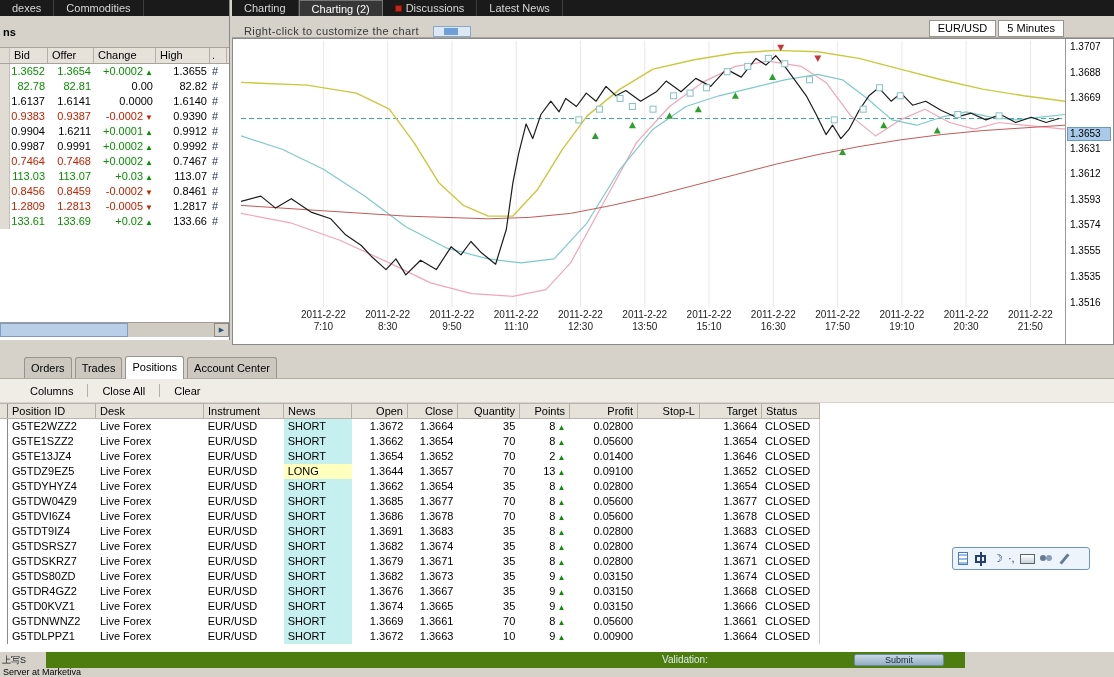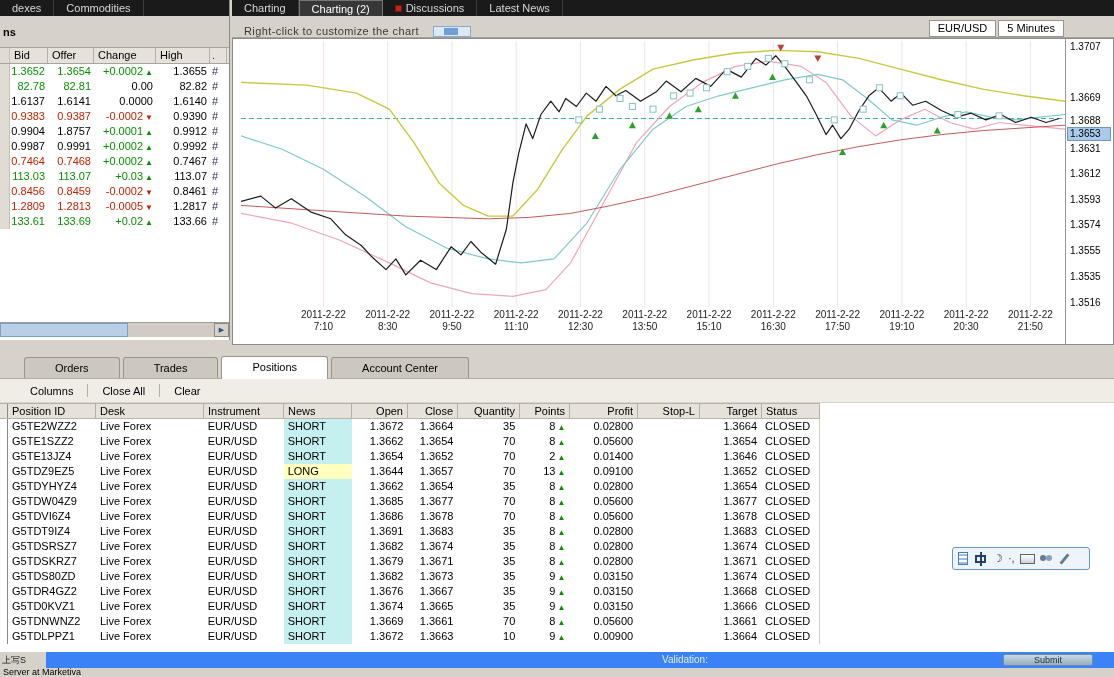--- a/index.html
+++ b/index.html
@@ -43,21 +43,21 @@
 #plot{position:absolute;left:8px;top:2px}
 #y-axis{position:absolute;right:0;top:0;width:48px;height:100%;border-left:1px solid #999;background:#fff}
 .ytick{position:absolute;left:4px;transform:translateY(-50%);font-size:10px}
 #price-tag{position:absolute;left:1px;right:2px;transform:translateY(-50%);background:#a9cbe9;border:1px solid #6f98c0;font-size:10px;padding:0 2px;line-height:12px}
 #x-labels{position:absolute;left:8px;top:270px;width:824px;height:30px}
 .xlab{position:absolute;transform:translateX(-50%);text-align:center;font-size:10px;line-height:12px;color:#222;white-space:nowrap}
 
 
 #bottom-panel{left:0;top:355px;width:1114px;height:297px;background:#fff}
 #b-tabs{height:24px;background:#d6d2ca;display:flex;align-items:flex-end;padding-left:24px;gap:3px;border-bottom:1px solid #b0aca4}
-.btab{height:21px;line-height:20px;padding:0 30px;background:#ccc8c0;border:1px solid #98948c;border-bottom:none;border-radius:3px 3px 0 0}
+.btab{height:21px;line-height:20px;padding:0 6px;background:#ccc8c0;border:1px solid #98948c;border-bottom:none;border-radius:3px 3px 0 0}
 .btab.active{background:#fff;height:23px;margin-bottom:-1px;position:relative;z-index:2}
 #b-toolbar{height:24px;display:flex;align-items:center;background:#f0ede7;border-bottom:1px solid #d8d4cc;padding-left:18px;gap:2px}
 .tbtn{padding:0 12px;line-height:16px}
 .tsep{width:1px;height:13px;background:#b4b0a8}
 #p-head{display:flex;height:16px;line-height:15px;background:#e6e2da;border-top:1px solid #b8b4ac;border-bottom:1px solid #b8b4ac;width:820px}
 .ph{border-right:1px solid #b4b0a8;padding:0 4px;overflow:hidden;white-space:nowrap}
 .p-row{display:flex;height:15px;line-height:15px;width:820px;border-right:1px solid #d0ccc4}
 .pc{padding:0 4px;overflow:hidden;white-space:nowrap}
 .col-gut{width:8px;border-right:1px solid #8e8a82;padding:0}
 .col-pid{width:88px}.col-desk{width:108px}.col-inst{width:80px}.col-side{width:68px}
@@ -73,21 +73,21 @@
 .zh-icon::before{content:"";position:absolute;left:50%;top:-5px;bottom:-5px;width:2px;background:#24406e;transform:translateX(-50%)}
 .ime-glyph{font-size:11px;color:#1a3a6a;line-height:21px}
 .kb-icon{width:15px;height:10px;border:1px solid #566;background:linear-gradient(#fff,#c8d2de)}
 .people-icon{width:14px;height:11px;position:relative}
 .people-icon::before,.people-icon::after{content:"";position:absolute;width:6px;height:6px;border-radius:50%;background:#667a90;top:2px}
 .people-icon::before{left:0}.people-icon::after{left:6px;background:#8aa0b6}
 .wrench-icon{width:11px;height:12px;position:relative}
 .wrench-icon::before{content:"";position:absolute;left:4px;top:0;width:3px;height:12px;background:#667a90;transform:rotate(40deg)}
 
 
-#status-bar{position:absolute;left:0;top:652px;width:1114px;height:16px;background:#3b82f6}
+#status-bar{position:absolute;left:0;top:652px;width:965px;height:16px;background:#4d7c0f}
 #status-corner{position:absolute;left:0;top:0;width:46px;height:16px;background:#d6d2ca;color:#222;font-size:9px;line-height:16px;padding-left:2px;overflow:hidden}
 #validation-label{position:absolute;left:662px;top:0;color:#dfeeee;font-size:10px;line-height:16px}
 #submit-btn{position:absolute;right:21px;top:2px;width:90px;height:12px;background:linear-gradient(#c9d8e5,#93aec2);border:1px solid #6e8ca2;border-radius:2px;font-size:9px;line-height:10px;text-align:center;color:#1c2c3a}
 #server-bar{position:absolute;left:0;top:668px;width:1114px;height:9px;background:#d6d2ca;font-size:9px;line-height:9px;padding-left:3px;color:#000}
 </style>
 </head>
 <body>
 
 <div id="quotes-panel" class="panel">
   <div class="dtabbar" id="q-tabs">
@@ -138,21 +138,21 @@
         <div class="q-gut"></div>
         <div class="qc c-bid down">0.9383</div>
         <div class="qc c-off down">0.9387</div>
         <div class="qc c-chg down"><span>-0.0002</span><span class="arr">▼</span></div>
         <div class="qc c-high flat">0.9390</div>
         <div class="qc c-ic">#</div>
       </div>
       <div class="q-row">
         <div class="q-gut"></div>
         <div class="qc c-bid flat">0.9904</div>
-        <div class="qc c-off flat">1.8757</div>
+        <div class="qc c-off flat">1.6211</div>
         <div class="qc c-chg up"><span>+0.0001</span><span class="arr">▲</span></div>
         <div class="qc c-high flat">0.9912</div>
         <div class="qc c-ic">#</div>
       </div>
       <div class="q-row">
         <div class="q-gut"></div>
         <div class="qc c-bid flat">0.9987</div>
         <div class="qc c-off flat">0.9991</div>
         <div class="qc c-chg up"><span>+0.0002</span><span class="arr">▲</span></div>
         <div class="qc c-high flat">0.9992</div>
@@ -280,21 +280,21 @@
         <path d="M490.9 57.804020100502335 L497.9 57.804020100502335 L494.4 51.304020100502335 Z" fill="#2ca02c"></path>
         <path d="M527.98 39.09045226130547 L534.98 39.09045226130547 L531.48 32.59045226130547 Z" fill="#2ca02c"></path>
         <path d="M598.02 113.94472361808994 L605.02 113.94472361808994 L601.52 107.44472361808994 Z" fill="#2ca02c"></path>
         <path d="M639.22 87.21105527638142 L646.22 87.21105527638142 L642.72 80.71105527638142 Z" fill="#2ca02c"></path>
         <path d="M692.78 92.55778894472253 L699.78 92.55778894472253 L696.28 86.05778894472253 Z" fill="#2ca02c"></path>
         <path d="M536.22 3.68341708542639 L543.22 3.68341708542639 L539.72 10.18341708542639 Z" fill="#c23b3b"></path>
         <path d="M573.3 14.37688442211158 L580.3 14.37688442211158 L576.8 20.87688442211158 Z" fill="#c23b3b"></path>
       </svg>
     <div id="y-axis">
         <div class="ytick" style="top: 7.34673px;">1.3707</div>
-        <div class="ytick" style="top: 32.7437px; margin-top: 48px;">1.3688</div>
+        <div class="ytick" style="top: 32.7437px;">1.3688</div>
         <div class="ytick" style="top: 58.1407px;">1.3669</div>
         <div class="ytick" style="top: 108.935px;">1.3631</div>
         <div class="ytick" style="top: 134.332px;">1.3612</div>
         <div class="ytick" style="top: 159.729px;">1.3593</div>
         <div class="ytick" style="top: 185.126px;">1.3574</div>
         <div class="ytick" style="top: 210.523px;">1.3555</div>
         <div class="ytick" style="top: 237.256px;">1.3535</div>
         <div class="ytick" style="top: 262.653px;">1.3516</div>
         <div id="price-tag" style="top: 95px;">1.3653</div>
       </div>

